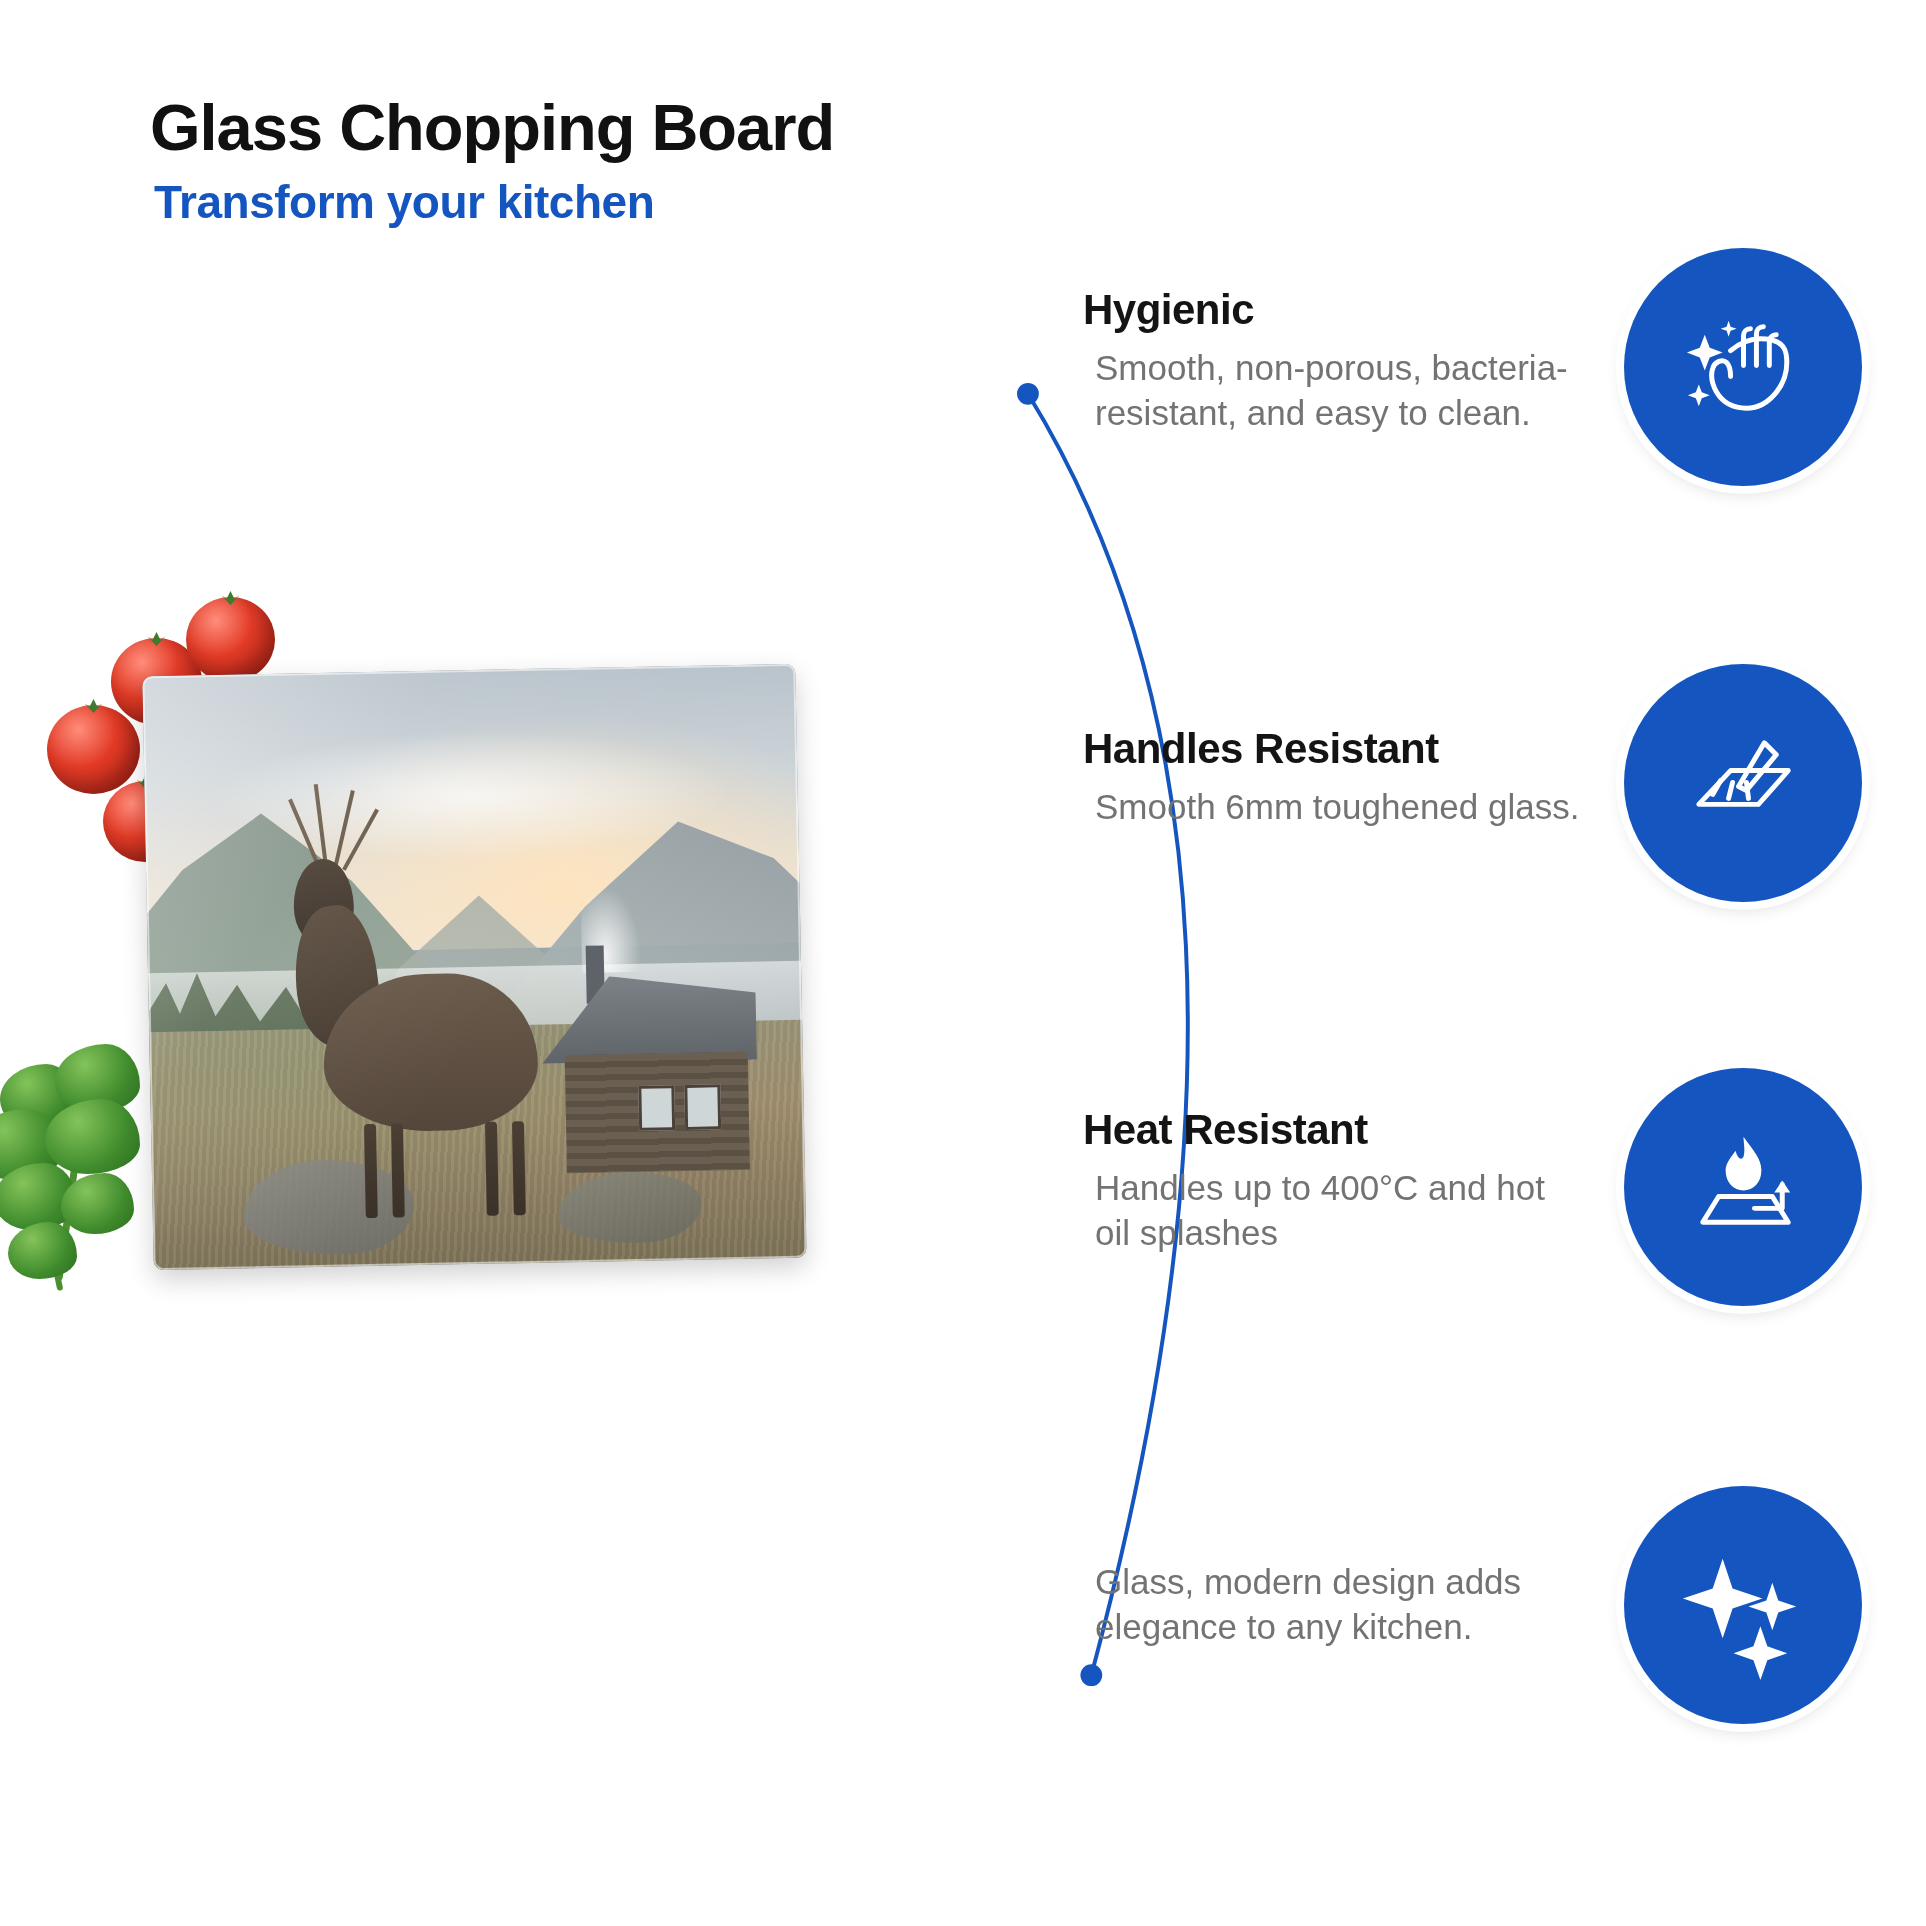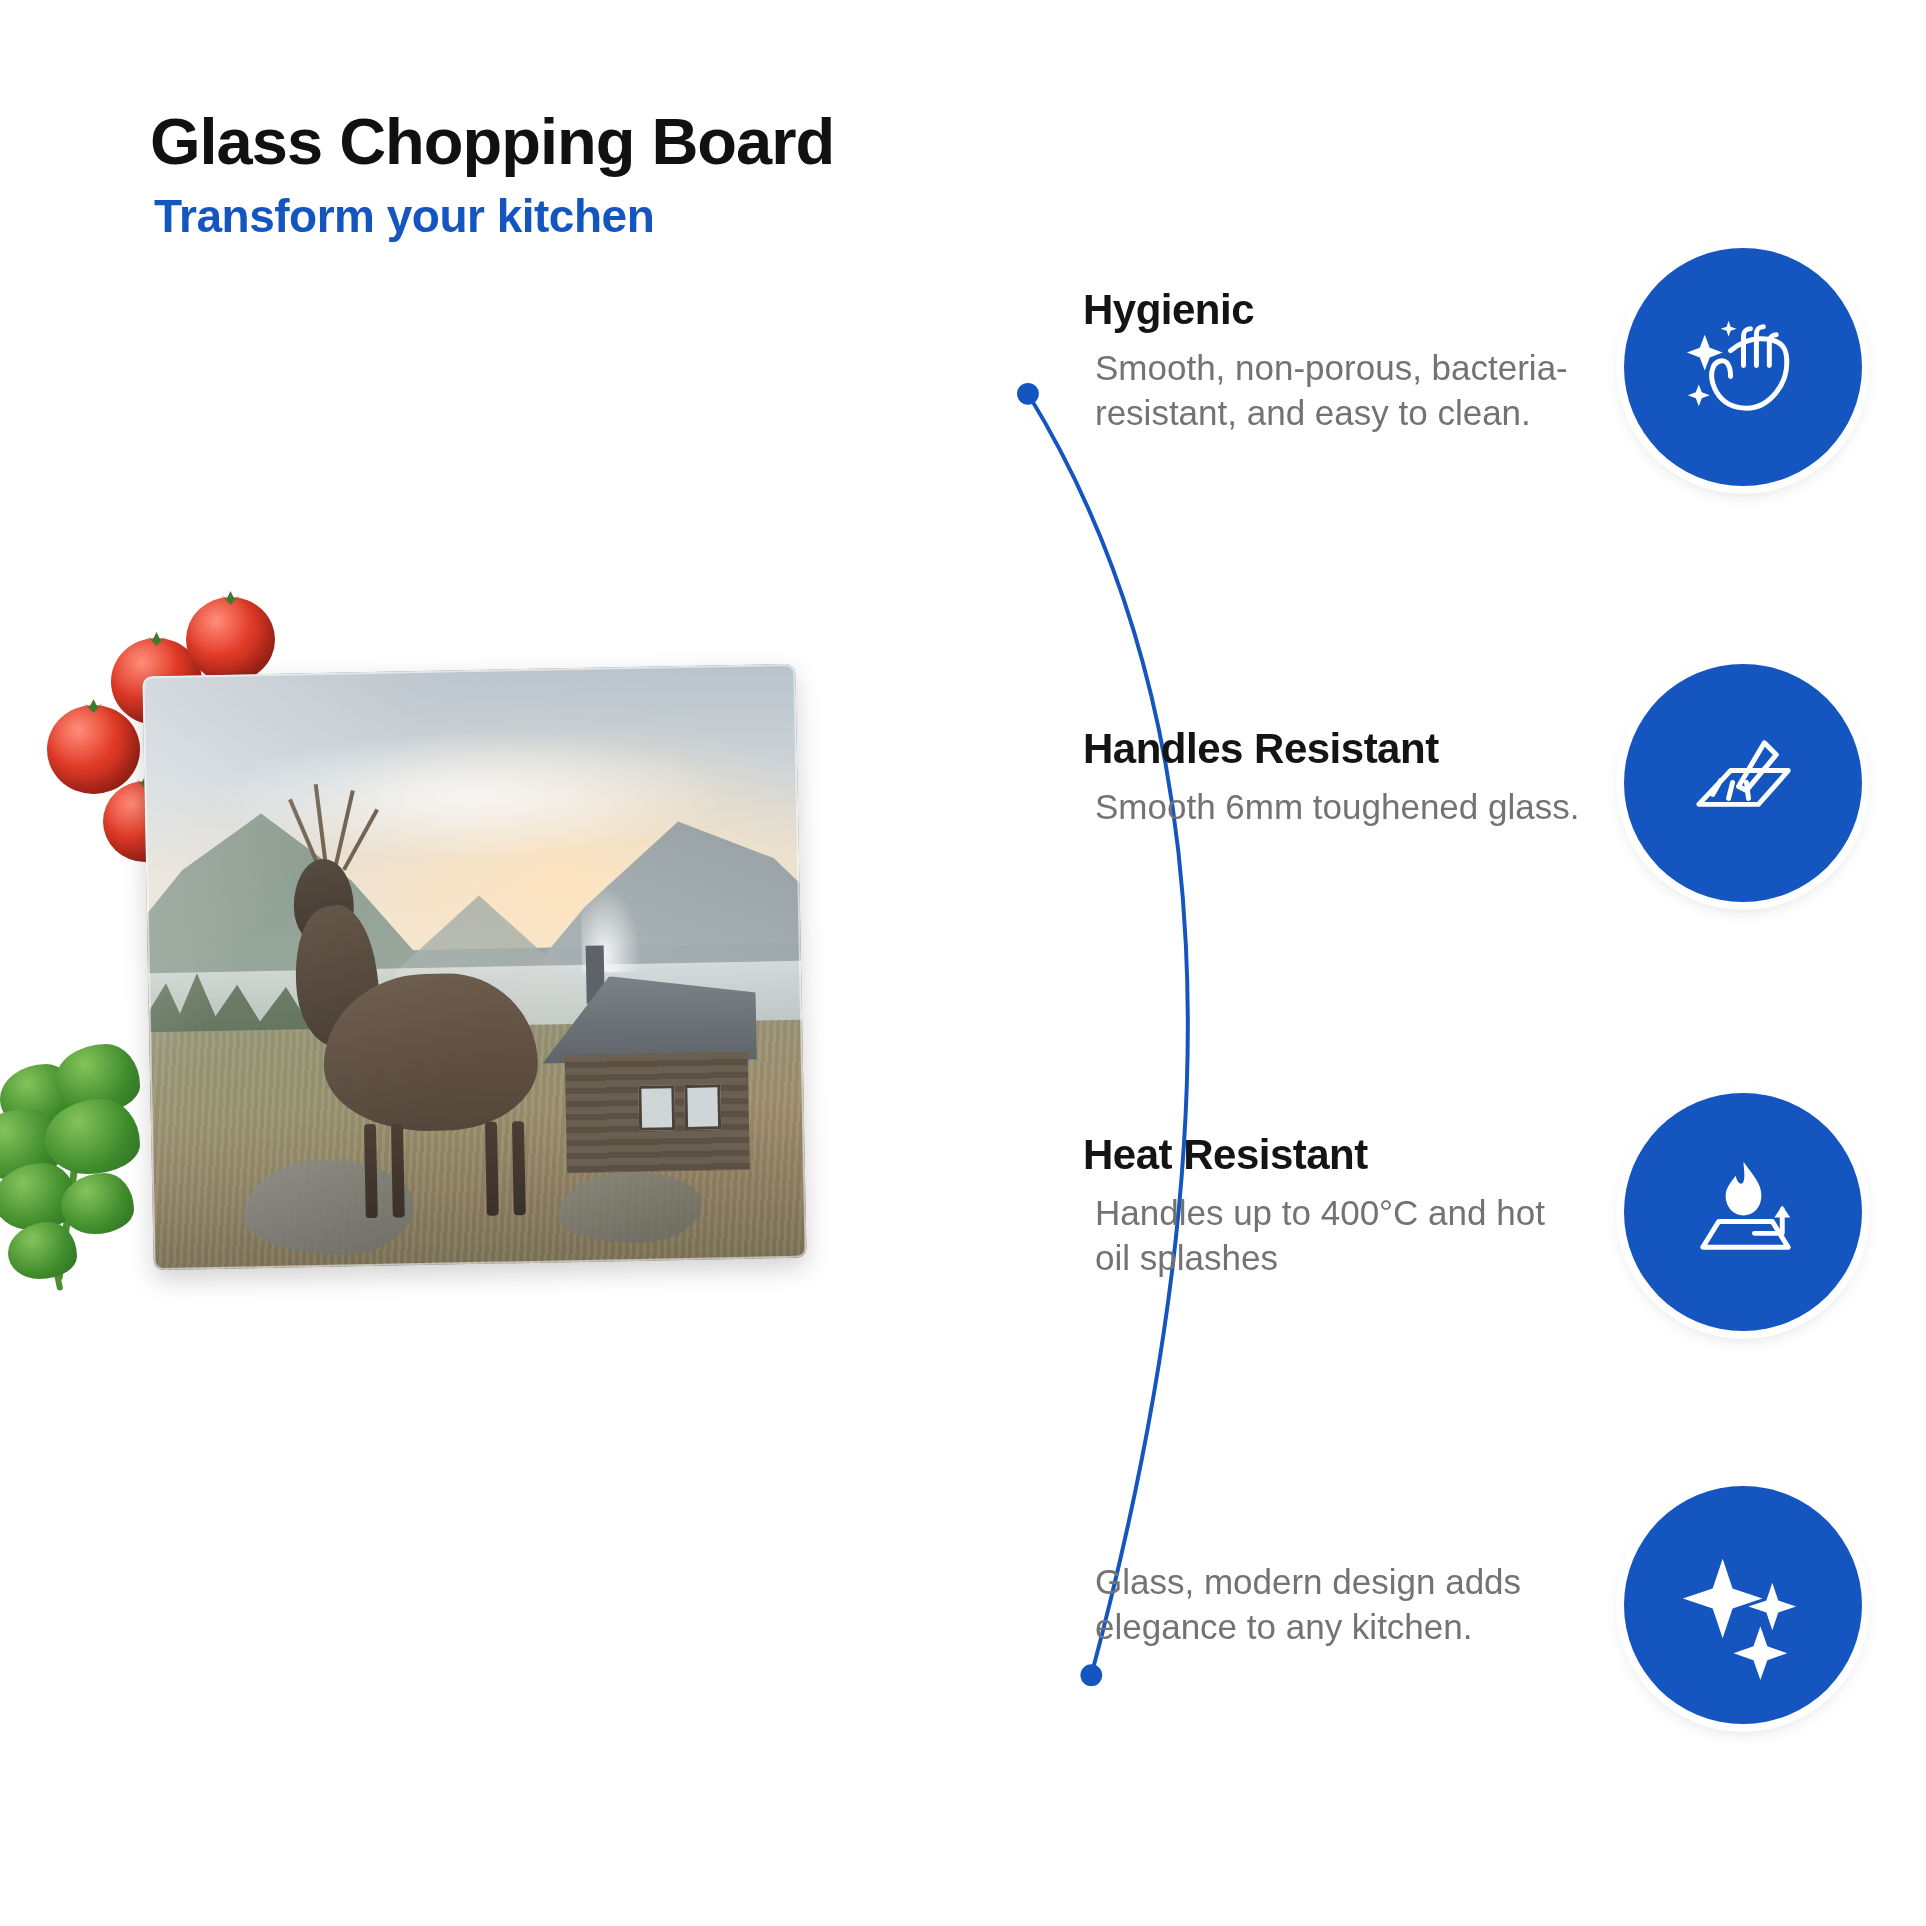--- a/index.html
+++ b/index.html
@@ -7,21 +7,21 @@
     width:1927px;height:1927px;
     background:#ffffff;
     font-family:"Liberation Sans", sans-serif;
     overflow:hidden;
     position:relative;
   }
   .stage{position:absolute;inset:0;}
 
   
   .headline{
-    position:absolute;left:150px;top:107px;width:990px;
+    position:absolute;left:150px;top:93px;width:990px;
   }
   .title{
     font-size:65px;font-weight:bold;color:#111111;letter-spacing:-1px;
     line-height:1.08;margin:0;
   }
   .subtitle{
     font-size:46px;font-weight:bold;color:#1455c0;letter-spacing:-0.5px;
     margin:14px 0 0 4px;line-height:1.1;
   }
 
@@ -316,21 +316,21 @@
       </div>
       <div class="badge">
         <svg width="149" height="149" viewBox="0 0 150 150">
           <path d="M30 96 L62 62 L120 62 L90 96 Z" fill="none" stroke="#ffffff" stroke-width="5" stroke-linejoin="round"></path>
           <path d="M96 34 L108 46 L78 82 L70 78 Z" fill="none" stroke="#ffffff" stroke-width="5" stroke-linejoin="round"></path>
           <path d="M52 72 L44 86 M64 74 L60 90 M78 74 L80 90" stroke="#ffffff" stroke-width="5" stroke-linecap="round"></path>
         </svg>
       </div>
     </div>
 
-    <div class="feature" style="top:845px;">
+    <div class="feature" style="top:820px;">
       <div class="feat-text">
         <p class="feat-title">Heat Resistant</p>
         <p class="feat-desc">Handles up to 400°C and hot oil splashes</p>
       </div>
       <div class="badge">
         <svg width="149" height="149" viewBox="0 0 150 150">
           <path d="M75 24c10 14 18 22 18 34 0 12-8 20-18 20s-18-8-18-20c0-8 6-14 10-20 2 8 6 10 8 6 2-6 0-14 0-20z" fill="#ffffff"></path>
           <path d="M34 110 L50 84 L104 84 L120 110 Z" fill="none" stroke="#ffffff" stroke-width="5" stroke-linejoin="round"></path>
           <path d="M86 96 L114 96 L114 72" fill="none" stroke="#ffffff" stroke-width="5" stroke-linecap="round" stroke-linejoin="round"></path>
           <path d="M106 80 L114 68 L122 80 Z" fill="#ffffff"></path>

